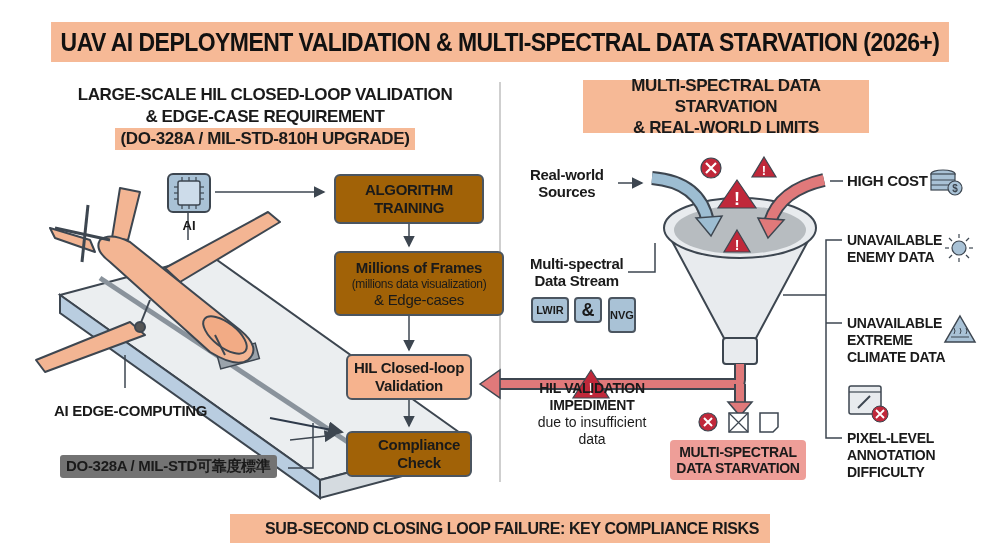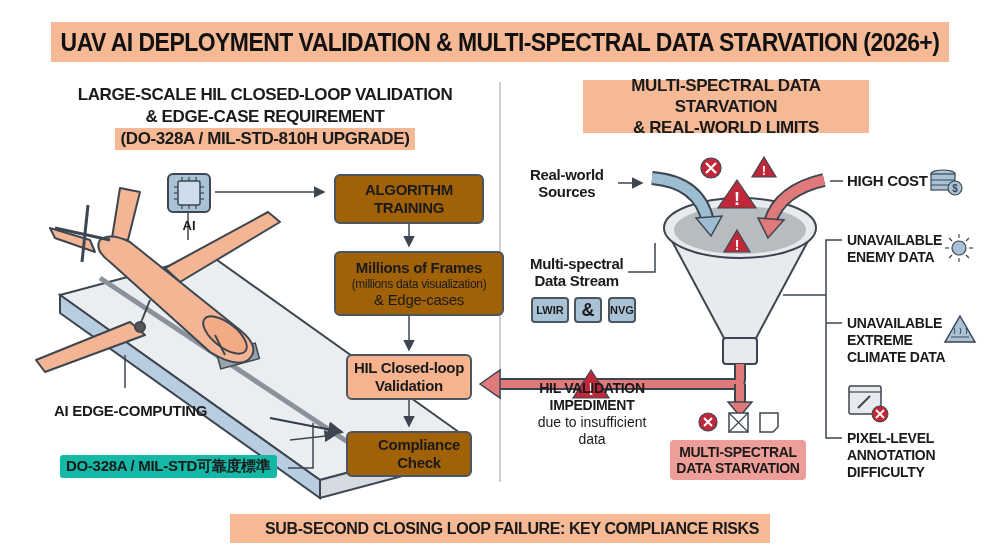--- a/index.html
+++ b/index.html
@@ -26,21 +26,21 @@
   .flow-box {
     border: 2px solid #4b5560; border-radius: 6px; background: #a16207;
     display: flex; flex-direction: column; align-items: center; justify-content: center;
     text-align: center; font-weight: bold; font-size: 15px; line-height: 18px; letter-spacing: -0.3px;
   }
   .flow-box.orange { background: #f6b38e; }
   .flow-box .sub { font-weight: normal; font-size: 12px; line-height: 14px; }
   .flow-box .norm { font-weight: normal; font-size: 15px; }
   .label { font-weight: bold; font-size: 14px; line-height: 17px; letter-spacing: -0.3px; }
   .pill {
-    background: #14b8a6; border-radius: 3px; padding: 2px 6px;
+    background: #737373; border-radius: 3px; padding: 2px 6px;
     font-weight: bold; font-size: 15px; letter-spacing: -0.3px;
   }
   .tag {
     border: 2px solid #4b5560; border-radius: 4px; background: #a9c2d6;
     display: flex; align-items: center; justify-content: center; font-weight: bold; font-size: 11px;
   }
   .tag.amp { font-size: 18px; }
   .starv {
     left: 670px; top: 440px; width: 136px; height: 40px; background: #ee9e98; border-radius: 4px;
     display: flex; align-items: center; justify-content: center; text-align: center;
@@ -264,21 +264,21 @@
 <div class="abs label" style="left:530px; top:166px; text-align:center; font-size:15px;">
   <div>Real-world</div>
   <div>Sources</div>
 </div>
 <div class="abs label" style="left:530px; top:255px; text-align:center; font-size:15px;">
   <div>Multi-spectral</div>
   <div>Data Stream</div>
 </div>
 <div class="abs tag" style="left:531px; top:297px; width:38px; height:26px;">LWIR</div>
 <div class="abs tag amp" style="left:574px; top:297px; width:28px; height:26px;">&amp;</div>
-<div class="abs tag" style="left:608px; top:297px; width:28px; height:26px;">NVG</div>
+<div class="abs tag" style="left:608px; top:297px; width:28px; height:36px;">NVG</div>
 
 <div class="abs label" style="left:847px; top:172px; font-size:15px;">
   <div>HIGH COST</div>
 </div>
 <div class="abs label" style="left:847px; top:232px;">
   <div>UNAVAILABLE</div>
   <div>ENEMY DATA</div>
 </div>
 <div class="abs label" style="left:847px; top:315px;">
   <div>UNAVAILABLE</div>

